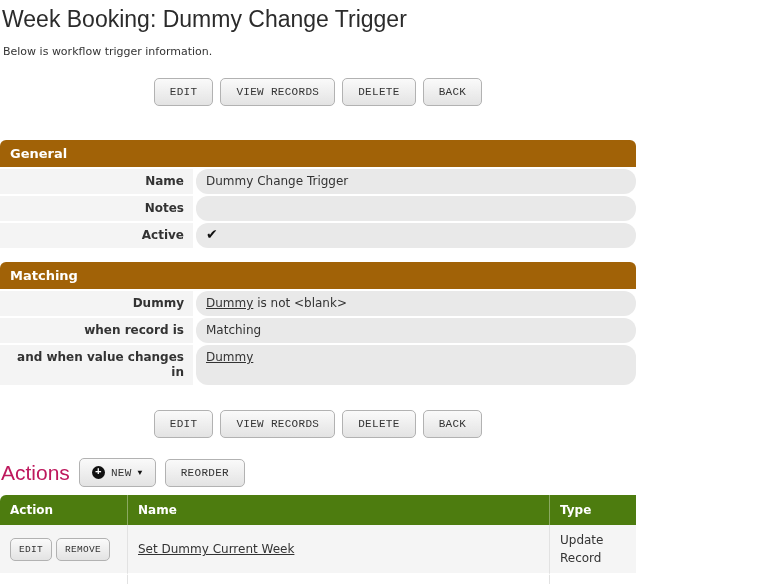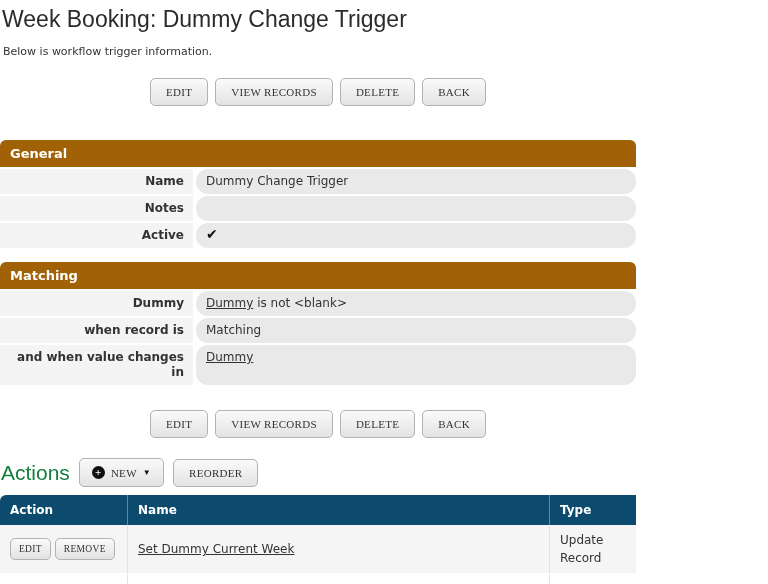--- a/index.html
+++ b/index.html
@@ -18,21 +18,21 @@
   }
   .page-subtitle { font-size: 11px; color: #333; margin: 13px 0 0 3px; }
 
   .toolbar { display: flex; justify-content: center; gap: 7px; }
   .toolbar-1 { margin-top: 20px; }
   .toolbar-2 { margin-top: 25px; }
   .btn {
     display: inline-flex; align-items: center; justify-content: center;
     background: linear-gradient(#fafafa, #e3e3e3);
     border: 1px solid #b2b2b2; border-radius: 5px;
-    font-family: Liberation Serif, serif;
+    font-family: Liberation Mono, monospace;
     font-size: 11px; color: #333; letter-spacing: 0.3px;
     padding: 7px 15px; cursor: pointer; white-space: nowrap;
   }
   .btn-small { font-size: 9.5px; padding: 5px 8px; border-radius: 5px; }
 
   .section { margin-top: 34px; }
   .section-2 { margin-top: 14px; }
   .section-header {
     background: #a16207; color: #fff; font-weight: bold;
     font-size: 13px; padding: 6px 0 6px 10px; line-height: 15px;
@@ -46,33 +46,33 @@
   }
   .info-value {
     background: #e9e9e9; font-size: 12px; padding: 5px 10px; line-height: 15px; border-radius: 12px;
   }
   .check { font-size: 14px; font-weight: bold; color: #111; line-height: 13px; }
   .link { color: #333; text-decoration: underline; cursor: pointer; }
 
   .actions-bar { display: flex; align-items: center; gap: 9px; margin: 20px 0 8px 1px; }
   .actions-heading {
     font-family: "Liberation Sans", sans-serif;
-    font-size: 21px; font-weight: 400; color: #15803d;
+    font-size: 21px; font-weight: 400; color: #be185d;
   }
   .btn-new { gap: 6px; padding: 7px 12px; }
   .plus-circle {
     display: inline-flex; align-items: center; justify-content: center;
     width: 13px; height: 13px; border-radius: 50%;
     background: #111; color: #fff; font-size: 11px; font-weight: bold; line-height: 13px;
   }
   .caret { font-size: 8px; color: #111; }
 
   table.actions-table { width: 768px; border-collapse: separate; border-spacing: 0; table-layout: fixed; }
   .actions-table th {
-    background: #0c4a6e; color: #fff; font-size: 12px; font-weight: bold;
+    background: #4d7c0f; color: #fff; font-size: 12px; font-weight: bold;
     text-align: left; padding: 8px 10px; line-height: 14px;
     border-right: 1px solid rgba(255,255,255,0.35);
   }
   .actions-table th:first-child { border-radius: 6px 0 0 0; width: 128px; }
   .actions-table th:nth-child(3) { width: 105px; }
   .actions-table th:last-child { border-radius: 0 6px 0 0; border-right: none; width: 113px; }
   .actions-table td {
     font-size: 12px; padding: 6px 10px; line-height: 18px;
     border-right: 1px solid #e2e2e2; border-bottom: 2px solid #fff;
     vertical-align: middle;

